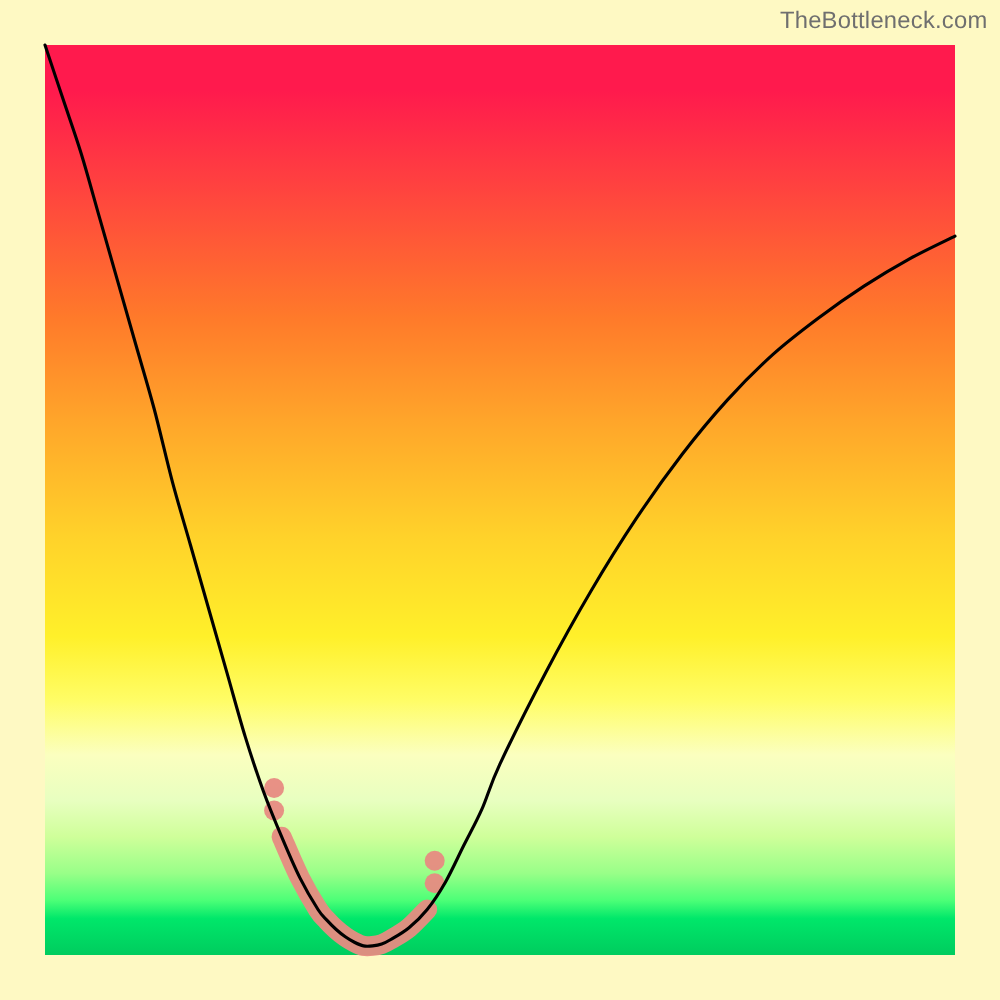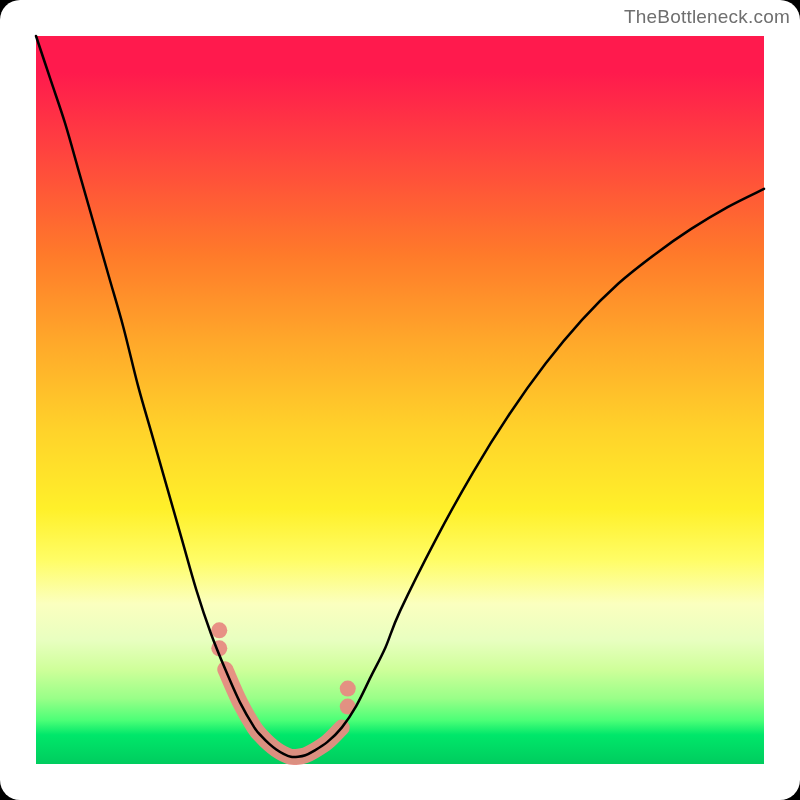--- a/index.html
+++ b/index.html
@@ -7,22 +7,21 @@
     padding: 0;
     width: 800px;
     height: 800px;
     background: #000;
     overflow: hidden;
     font-family: Arial, Helvetica, sans-serif;
   }
   .frame {
     position: absolute;
     inset: 0;
-    background: #ffffff;
-    border-radius: 20px;
+    background: #fef9c3;
   }
   .plot {
     position: absolute;
     left: 36px;
     top: 36px;
     width: 728px;
     height: 728px;
     background: linear-gradient(to bottom,
       #ff1a4d 0%,
       #ff1a4d 5%,

